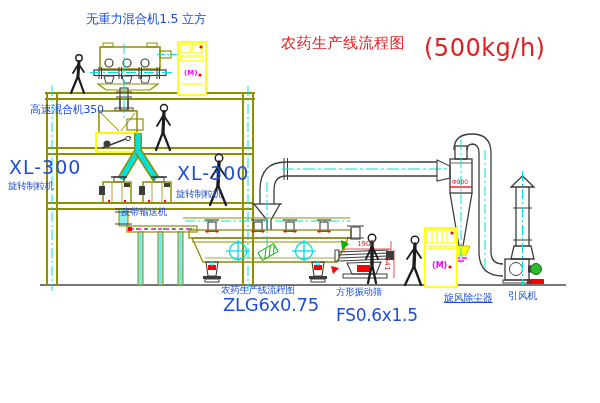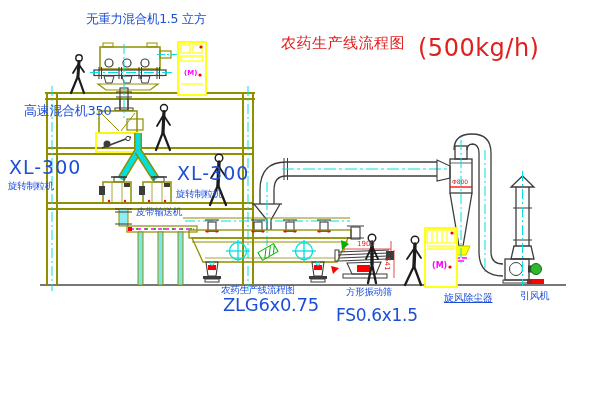--- a/index.html
+++ b/index.html
@@ -5,21 +5,21 @@
   html,body{margin:0;padding:0;background:#ffffff;}
   .canvas{position:relative;width:600px;height:403px;background:#ffffff;overflow:hidden;
           font-family:"DejaVu Sans",sans-serif;}
   .canvas svg{position:absolute;left:0;top:0;}
   .lbl{position:absolute;color:#1d4ed8;white-space:nowrap;line-height:1;letter-spacing:-0.3px;}
   .dim{position:absolute;color:#e02020;white-space:nowrap;line-height:1;}
   .mark{position:absolute;color:#ff00ff;font-weight:bold;white-space:nowrap;line-height:1;}
   .title{position:absolute;left:281px;top:34px;display:flex;align-items:flex-start;
          color:#e02020;white-space:nowrap;}
   .title .t1{font-size:15px;letter-spacing:0.5px;}
-  .title .t2{font-size:24px;font-weight:400;margin-left:13px;letter-spacing:0.5px;}
+  .title .t2{font-size:24px;font-weight:400;margin-left:19px;letter-spacing:0.5px;}
   .v541{transform:rotate(90deg);transform-origin:left top;}
 </style>
 </head>
 <body>
 
 <div class="canvas">
 
 <svg width="600" height="403" viewBox="0 0 600 403">
 
   <line x1="40" y1="285" x2="566" y2="285" stroke="#4a4a4a" stroke-width="1.3"></line>
@@ -347,38 +347,38 @@
     </g>
   </g>
 </svg>
 
   <div class="title">
     <span class="t1">农药生产线流程图</span>
       <span class="t2">(500kg/h)</span>
   </div>
 
   <div class="lbl" style="left:86px;top:13px;font-size:12.5px;">无重力混合机1.5 立方</div>
-  <div class="lbl" style="left:24px;top:104px;font-size:13px;">高速混合机350</div>
+  <div class="lbl" style="left:30px;top:104px;font-size:11px;">高速混合机350</div>
 
   <div class="lbl" style="left:9px;top:158px;font-size:19px;letter-spacing:1px;">XL-300</div>
   <div class="lbl" style="left:8px;top:181px;font-size:9.5px;">旋转制粒机</div>
 
   <div class="lbl" style="left:177px;top:164px;font-size:19px;letter-spacing:1px;">XL-300</div>
   <div class="lbl" style="left:176px;top:189px;font-size:9.5px;">旋转制粒机</div>
 
-  <div class="lbl" style="left:136px;top:207px;font-size:9.5px;">皮带输送机</div>
+  <div class="lbl" style="left:121px;top:207px;font-size:9.5px;">皮带输送机</div>
 
   <div class="lbl" style="left:221px;top:285px;font-size:9.5px;">农药生产线流程图</div>
   <div class="lbl" style="left:223px;top:296px;font-size:18px;">ZLG6x0.75</div>
 
-  <div class="lbl" style="left:346px;top:287px;font-size:9.5px;">方形振动筛</div>
+  <div class="lbl" style="left:336px;top:287px;font-size:9.5px;">方形振动筛</div>
   <div class="lbl" style="left:336px;top:307px;font-size:17px;">FS0.6x1.5</div>
 
   <div class="lbl" style="left:444px;top:293px;font-size:10px;text-decoration:underline;">旋风除尘器</div>
-  <div class="lbl" style="left:508px;top:291px;font-size:10px;margin-left:12px;">引风机</div>
+  <div class="lbl" style="left:508px;top:291px;font-size:10px;">引风机</div>
 
   <div class="dim" style="left:357px;top:241px;font-size:7px;">1900</div>
   <div class="dim v541" style="left:390px;top:257px;font-size:7px;">541</div>
   <div class="dim" style="left:452px;top:179px;font-size:6px;">Φ800</div>
 
   <div class="mark" style="left:184px;top:70px;font-size:7px;">(M)</div>
   <div class="mark" style="left:432px;top:262px;font-size:8px;">(M)</div>
 
 </div>
 

